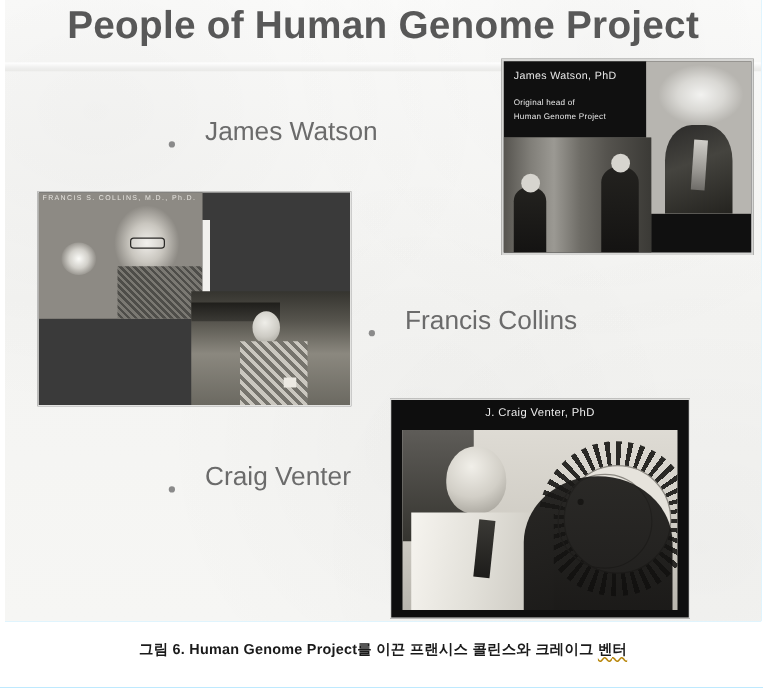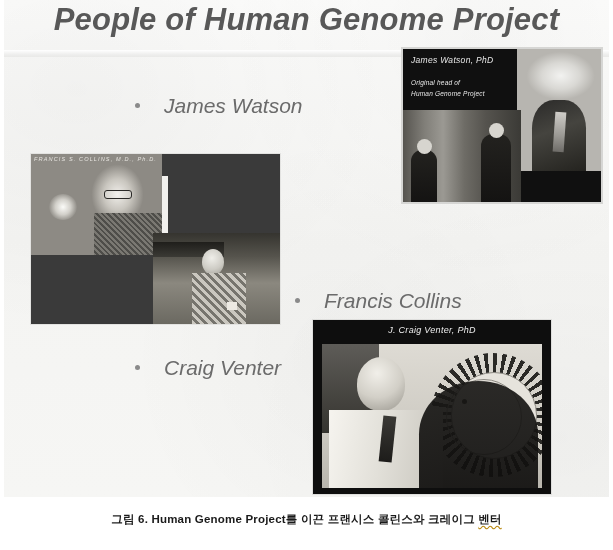--- a/index.html
+++ b/index.html
@@ -17,21 +17,20 @@
 
   
   #slide {
     position: absolute;
     left: 4px;
     top: 0px;
     width: 605px;
     height: 497px;
     background: #7dd3fc;
     overflow: hidden;
-    font-style: italic;
   }
   
   #slide::before {
     content: "";
     position: absolute;
     inset: 0;
     background:
       radial-gradient(ellipse at 12% 18%, rgba(0,0,0,0.035) 0%, rgba(0,0,0,0) 42%),
       radial-gradient(ellipse at 78% 8%,  rgba(0,0,0,0.028) 0%, rgba(0,0,0,0) 38%),
       radial-gradient(ellipse at 55% 72%, rgba(0,0,0,0.022) 0%, rgba(0,0,0,0) 45%),
@@ -57,37 +56,37 @@
     position: absolute;
     left: 0px; top: 50px;
     width: 605px; height: 7px;
     background: linear-gradient(180deg, #ffffff 0%, #efefee 60%, #e9e9e7 100%);
   }
 
   
   .bullet {
     position: absolute;
     display: flex;
-    align-items: flex-start;
+    align-items: flex-end;
     color: #6b6b6b;
     font-size: 21px;
     line-height: 25px;
     white-space: pre;
   }
   .bullet .dot {
     width: 5px; height: 5px;
     border-radius: 50%;
     background: #8a8a8a;
     margin-top: 10px;
     margin-right: 24px;
     flex: none;
   }
   #bullet-watson  { left: 131px; top: 93px; }
-  #bullet-collins { left: 291px; top: 244px; margin-top: 44px; }
-  #bullet-venter  { left: 131px; top: 355px; }
+  #bullet-collins { left: 291px; top: 244px; }
+  #bullet-venter  { left: 131px; top: 369px; }
 
   
   #photo-watson {
     position: absolute;
     left: 397px; top: 47px;
     width: 202px; height: 157px;
     background: #101010;
     border: 2px solid #d6d6d4;
     box-sizing: border-box;
     overflow: hidden;

